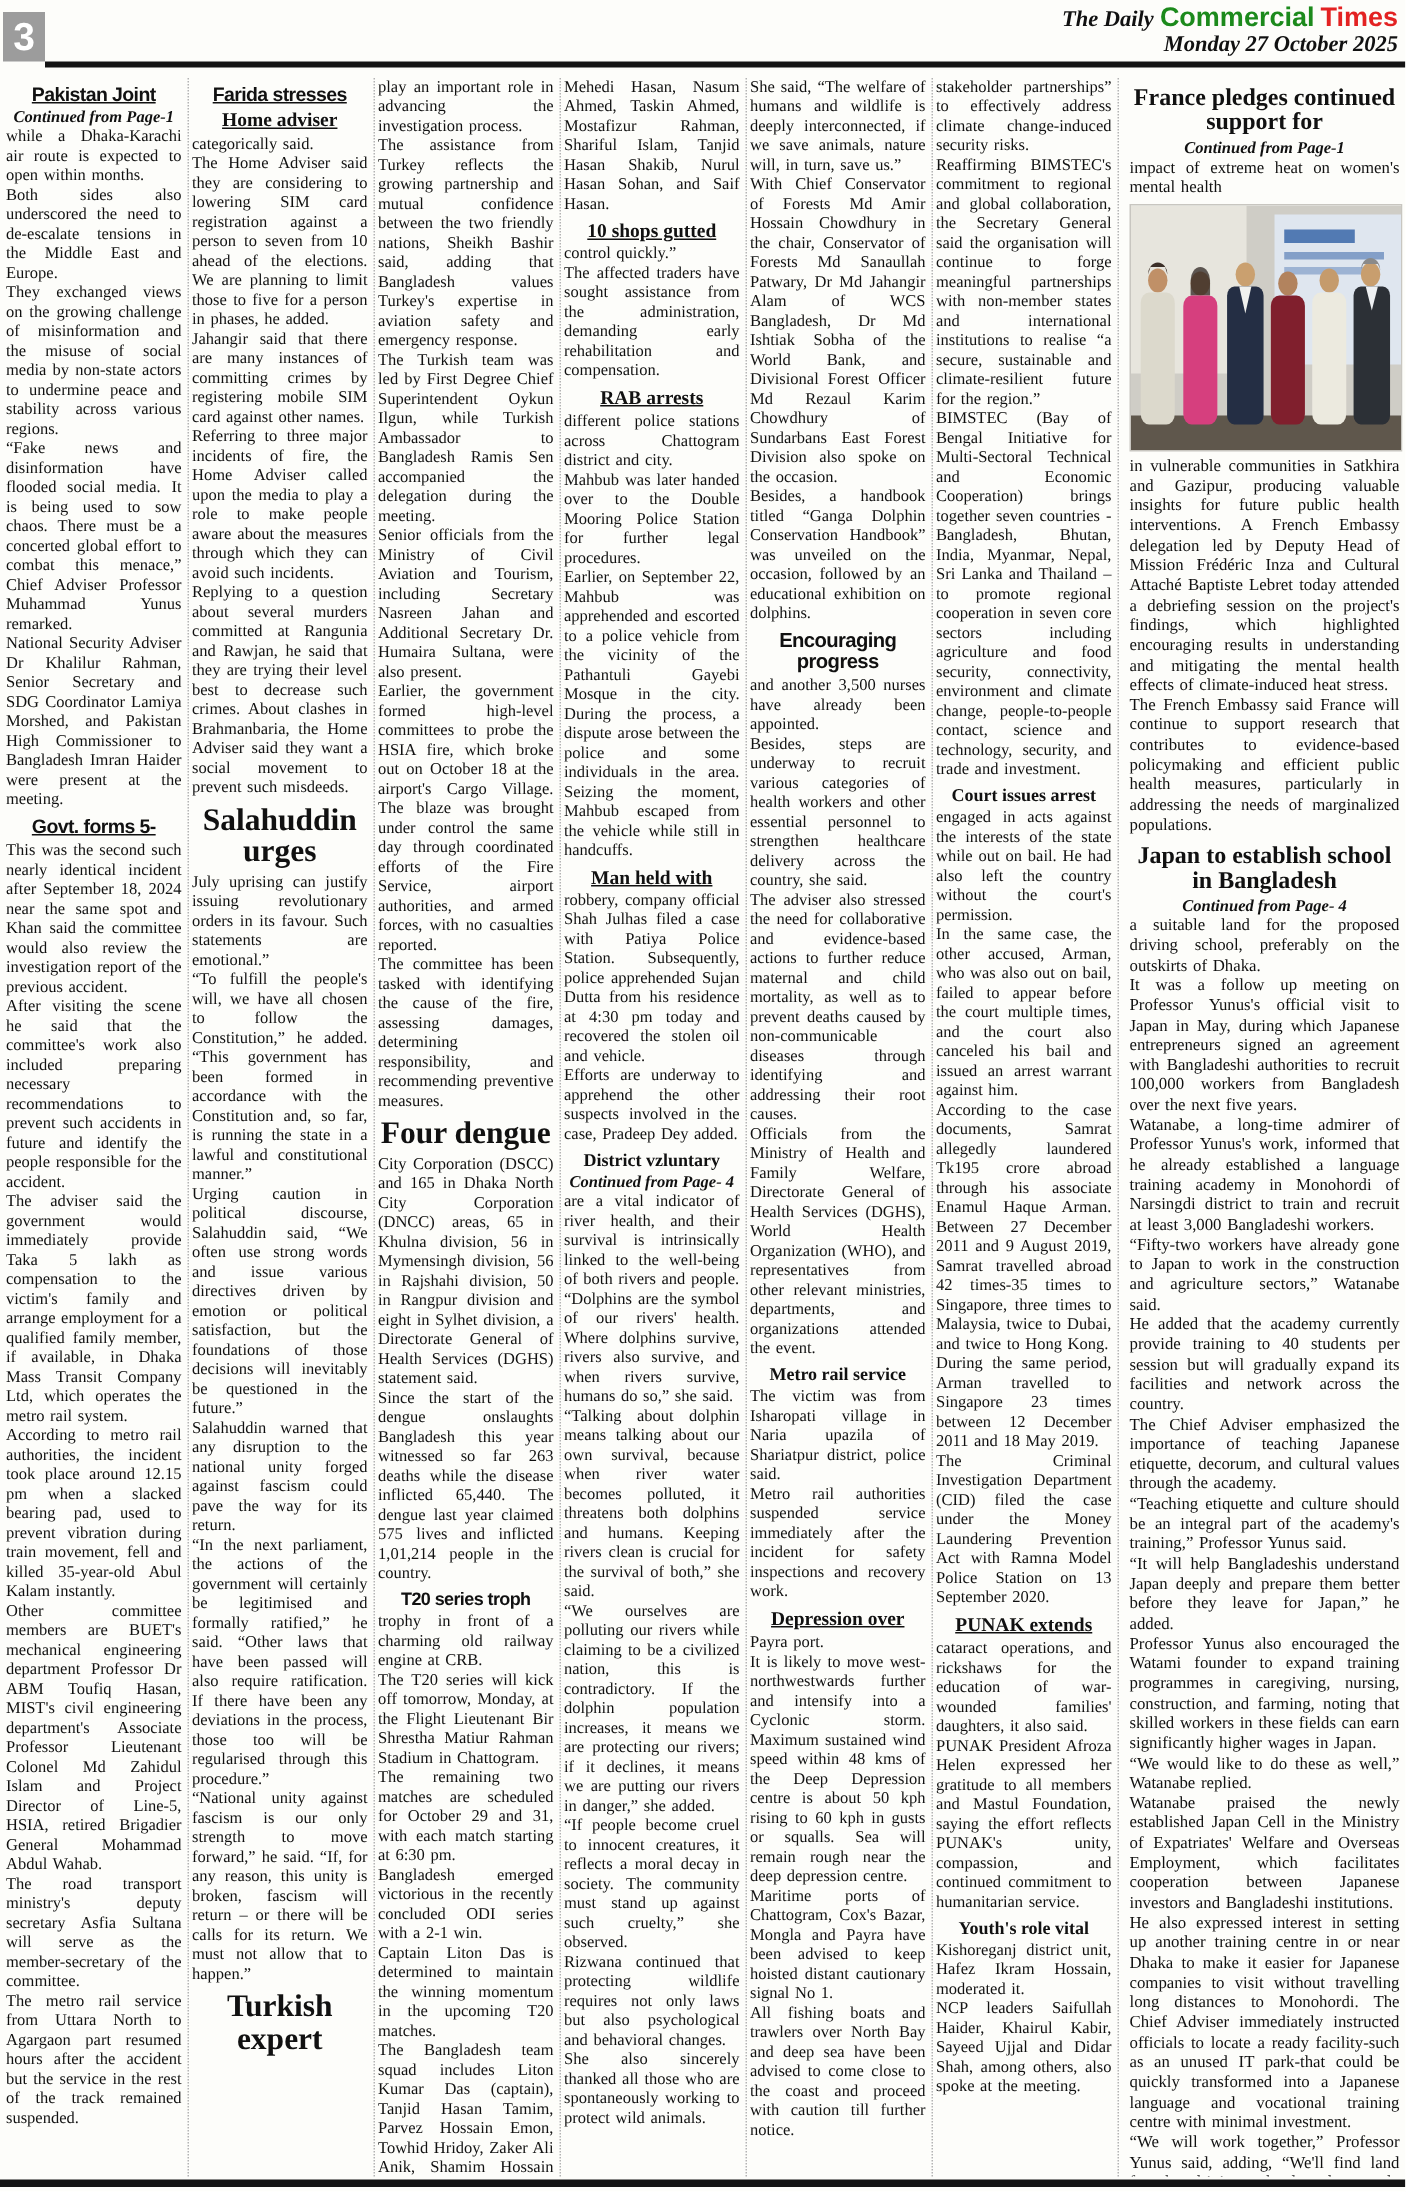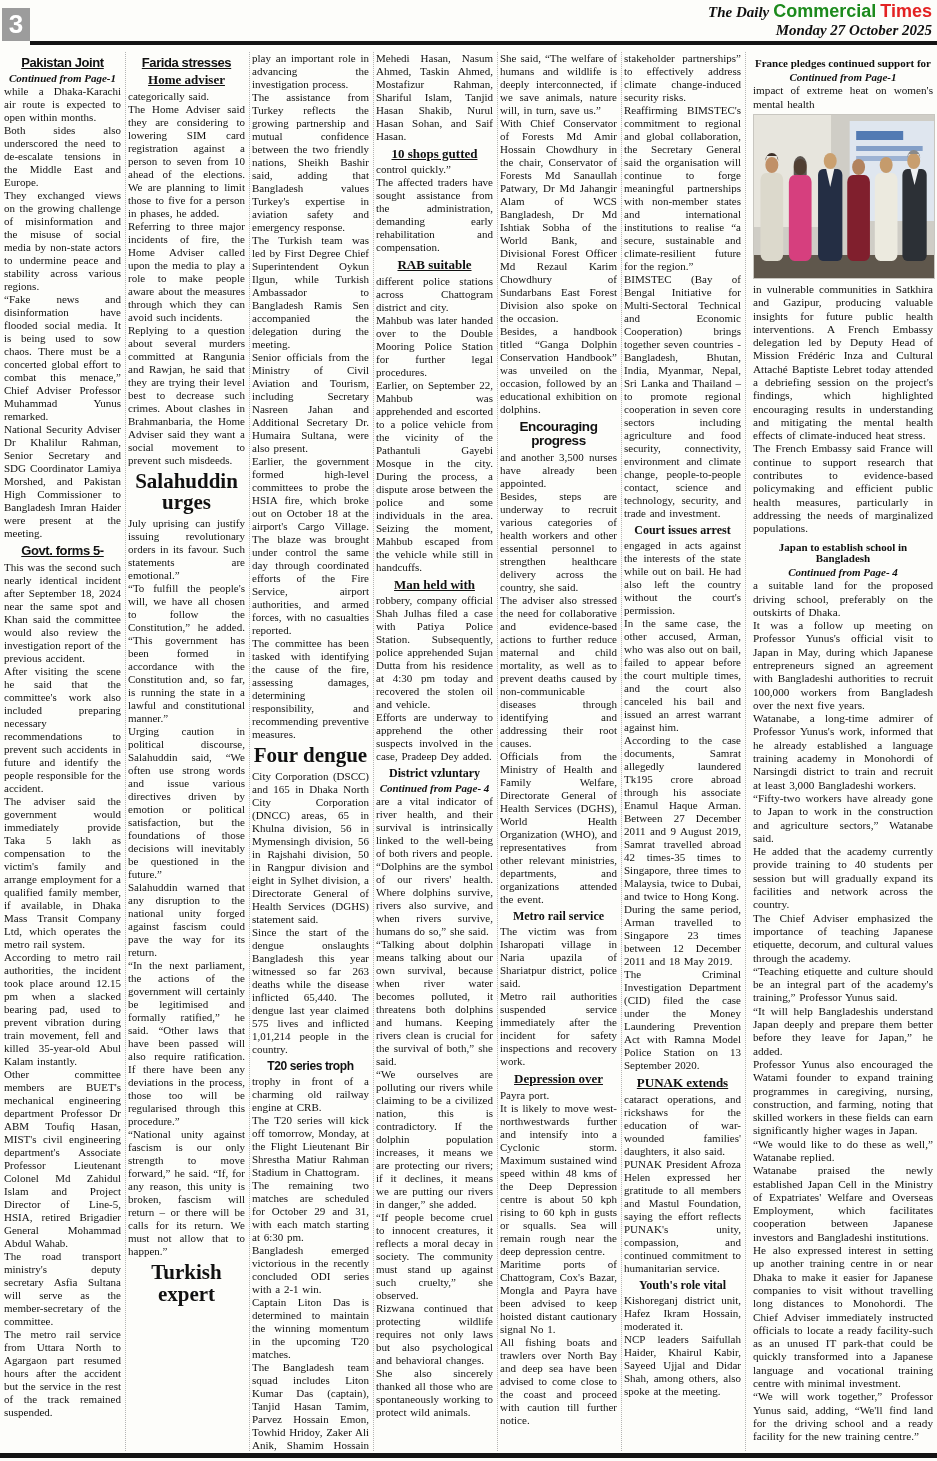--- a/index.html
+++ b/index.html
@@ -22,21 +22,21 @@
   .right-section{flex:1 1 auto;padding:0 2px 0 7px;overflow:hidden;}
   .para{margin:0;text-align:justify;font-size:11px;line-height:13px;word-spacing:1px;}
   .right-section .para{font-size:11.2px;line-height:13.3px;}
   .headline{text-align:center;font-weight:bold;line-height:1.03;margin:4px 0 3px;}
   .h-serif{font-family:"Liberation Serif",serif;}
   .h-sans{font-family:"Liberation Sans",sans-serif;letter-spacing:-0.4px;}
   .sz-sm{font-size:13.5px;}
   .sz-md{font-size:12px;}
   .sz-lg{font-size:13px;text-decoration:underline;}
   .sz-xl{font-size:21px;}
-  .sz-right{font-size:11px;margin:6px 0 2px;}
+  .sz-right{font-size:16px;margin:6px 0 2px;}
   .continued{text-align:center;font-style:italic;font-weight:bold;font-size:11px;margin:0 0 1px;}
   .photo{margin:3px 0 4px;line-height:0;}
   .photo svg{width:100%;height:163px;display:block;border:1px solid #c8c6c0;}
 </style>
 </head>
 <body>
 
 <div class="page">
 
   <div class="pagenum">3</div>
@@ -68,20 +68,21 @@
         <p class="para">According to metro rail authorities, the incident took place around 12.15 pm when a slacked bearing pad, used to prevent vibration during train movement, fell and killed 35-year-old Abul Kalam instantly.</p>
         <p class="para">Other committee members are BUET's mechanical engineering department Professor Dr ABM Toufiq Hasan, MIST's civil engineering department's Associate Professor Lieutenant Colonel Md Zahidul Islam and Project Director of Line-5, HSIA, retired Brigadier General Mohammad Abdul Wahab.</p>
         <p class="para">The road transport ministry's deputy secretary Asfia Sultana will serve as the member-secretary of the committee.</p>
         <p class="para">The metro rail service from Uttara North to Agargaon part resumed hours after the accident but the service in the rest of the track remained suspended.</p>
       </div>
     <div class="col" id="col-1">
         <div class="headline h-sans sz-lg">Farida stresses</div>
         <div class="headline h-serif sz-lg">Home adviser</div>
         <p class="para">categorically said.</p>
         <p class="para">The Home Adviser said they are considering to lowering SIM card registration against a person to seven from 10 ahead of the elections. We are planning to limit those to five for a person in phases, he added.</p>
+        <p class="para">Jahangir said that there are many instances of committing crimes by registering mobile SIM card against other names.</p>
         <p class="para">Referring to three major incidents of fire, the Home Adviser called upon the media to play a role to make people aware about the measures through which they can avoid such incidents.</p>
         <p class="para">Replying to a question about several murders committed at Rangunia and Rawjan, he said that they are trying their level best to decrease such crimes. About clashes in Brahmanbaria, the Home Adviser said they want a social movement to prevent such misdeeds.</p>
         <div class="headline h-serif sz-xl">Salahuddin urges</div>
         <p class="para">July uprising can justify issuing revolutionary orders in its favour. Such statements are emotional.”</p>
         <p class="para">“To fulfill the people's will, we have all chosen to follow the Constitution,” he added. “This government has been formed in accordance with the Constitution and, so far, is running the state in a lawful and constitutional manner.”</p>
         <p class="para">Urging caution in political discourse, Salahuddin said, “We often use strong words and issue various directives driven by emotion or political satisfaction, but the foundations of those decisions will inevitably be questioned in the future.”</p>
         <p class="para">Salahuddin warned that any disruption to the national unity forged against fascism could pave the way for its return.</p>
         <p class="para">“In the next parliament, the actions of the government will certainly be legitimised and formally ratified,” he said. “Other laws that have been passed will also require ratification. If there have been any deviations in the process, those too will be regularised through this procedure.”</p>
         <p class="para">“National unity against fascism is our only strength to move forward,” he said. “If, for any reason, this unity is broken, fascism will return – or there will be calls for its return. We must not allow that to happen.”</p>
         <div class="headline h-serif sz-xl">Turkish expert</div>
@@ -102,21 +103,21 @@
         <p class="para">The remaining two matches are scheduled for October 29 and 31, with each match starting at 6:30 pm.</p>
         <p class="para">Bangladesh emerged victorious in the recently concluded ODI series with a 2-1 win.</p>
         <p class="para">Captain Liton Das is determined to maintain the winning momentum in the upcoming T20 matches.</p>
         <p class="para">The Bangladesh team squad includes Liton Kumar Das (captain), Tanjid Hasan Tamim, Parvez Hossain Emon, Towhid Hridoy, Zaker Ali Anik, Shamim Hossain Patwary, Rishad Hossain, Sheikh</p>
       </div>
     <div class="col" id="col-3">
         <p class="para">Mehedi Hasan, Nasum Ahmed, Taskin Ahmed, Mostafizur Rahman, Shariful Islam, Tanjid Hasan Shakib, Nurul Hasan Sohan, and Saif Hasan.</p>
         <div class="headline h-serif sz-lg">10 shops gutted</div>
         <p class="para">control quickly.”</p>
         <p class="para">The affected traders have sought assistance from the administration, demanding early rehabilitation and compensation.</p>
-        <div class="headline h-serif sz-lg">RAB suitable</div>
+        <div class="headline h-serif sz-lg">RAB arrests</div>
         <p class="para">different police stations across Chattogram district and city.</p>
         <p class="para">Mahbub was later handed over to the Double Mooring Police Station for further legal procedures.</p>
         <p class="para">Earlier, on September 22, Mahbub was apprehended and escorted to a police vehicle from the vicinity of the Pathantuli Gayebi Mosque in the city. During the process, a dispute arose between the police and some individuals in the area. Seizing the moment, Mahbub escaped from the vehicle while still in handcuffs.</p>
         <div class="headline h-serif sz-lg">Man held with</div>
         <p class="para">robbery, company official Shah Julhas filed a case with Patiya Police Station. Subsequently, police apprehended Sujan Dutta from his residence at 4:30 pm today and recovered the stolen oil and vehicle.</p>
         <p class="para">Efforts are underway to apprehend the other suspects involved in the case, Pradeep Dey added.</p>
         <div class="headline h-serif sz-md">District vzluntary</div>
         <div class="continued">Continued from Page- 4</div>
         <p class="para">are a vital indicator of river health, and their survival is intrinsically linked to the well-being of both rivers and people.</p>
         <p class="para">“Dolphins are the symbol of our rivers' health. Where dolphins survive, rivers also survive, and when rivers survive, humans do so,” she said.</p>

